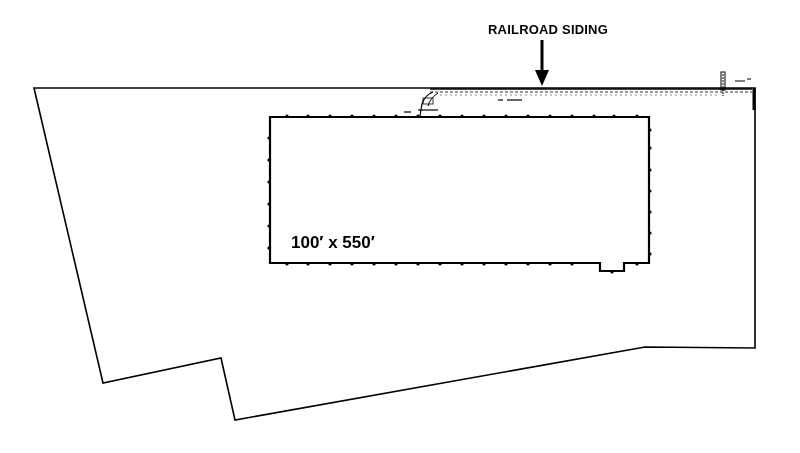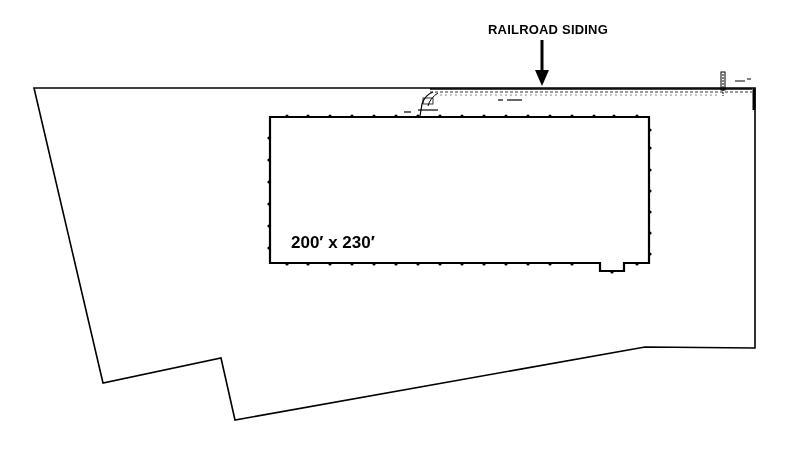--- a/index.html
+++ b/index.html
@@ -93,14 +93,14 @@
         <circle cx="650" cy="148" r="1.6"></circle>
       <circle cx="650" cy="170" r="1.6"></circle>
         <circle cx="650" cy="191" r="1.6"></circle>
       <circle cx="650" cy="212" r="1.6"></circle>
         <circle cx="650" cy="233" r="1.6"></circle>
       <circle cx="650" cy="254" r="1.6"></circle>
     </g>
   </svg>
 
   <div class="label rail-label">RAILROAD SIDING</div>
-  <div class="label bldg-label">200′ x 230′</div>
+  <div class="label bldg-label">100′ x 550′</div>
 </div>
 
 </body></html>

